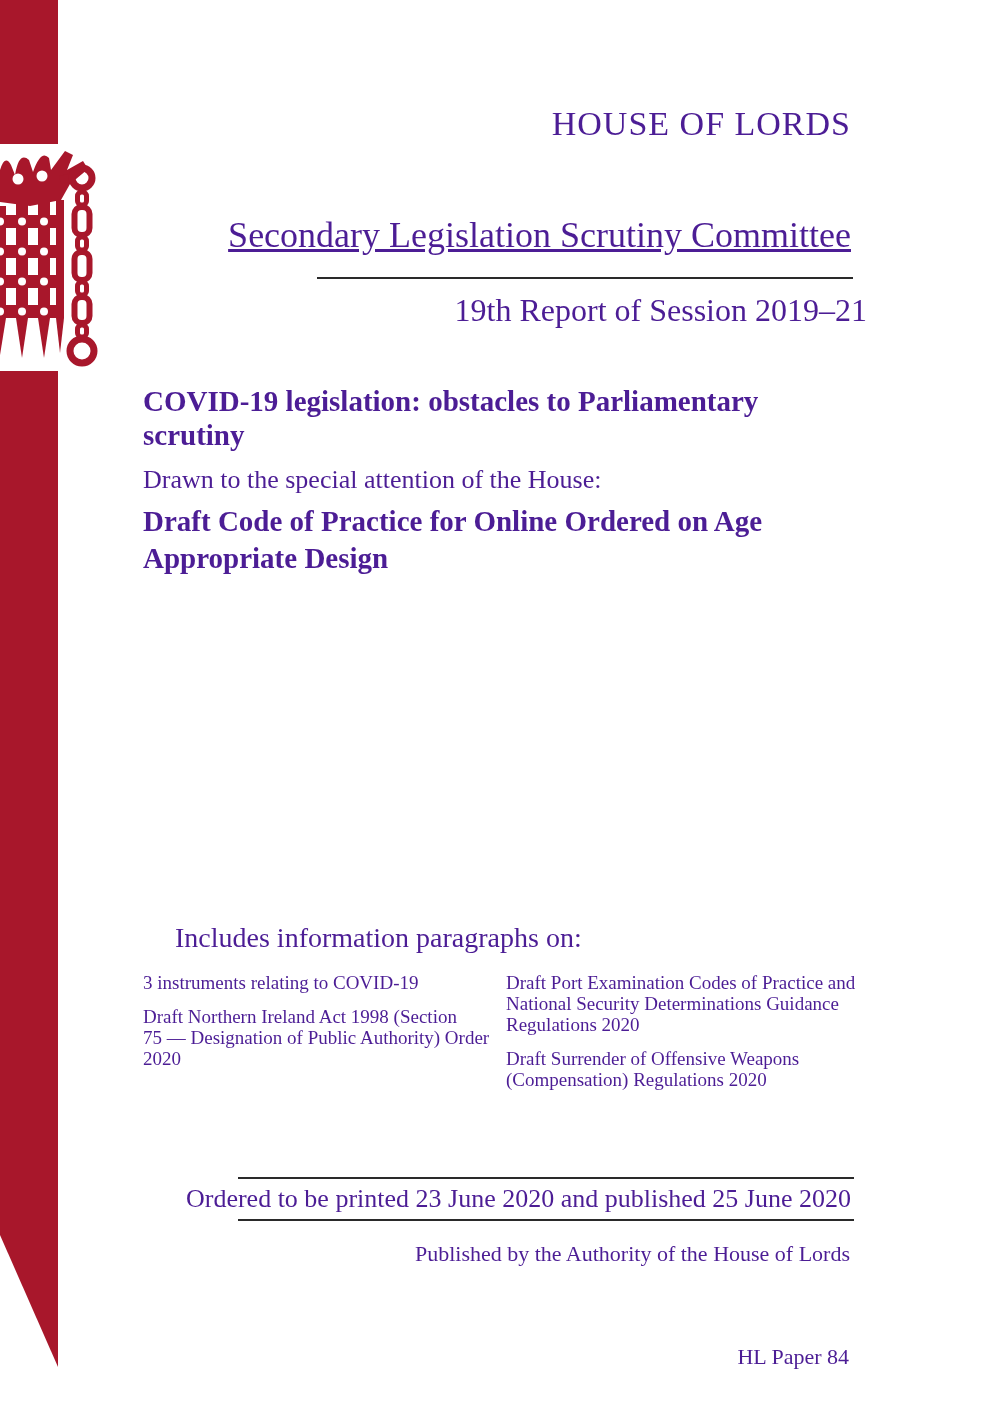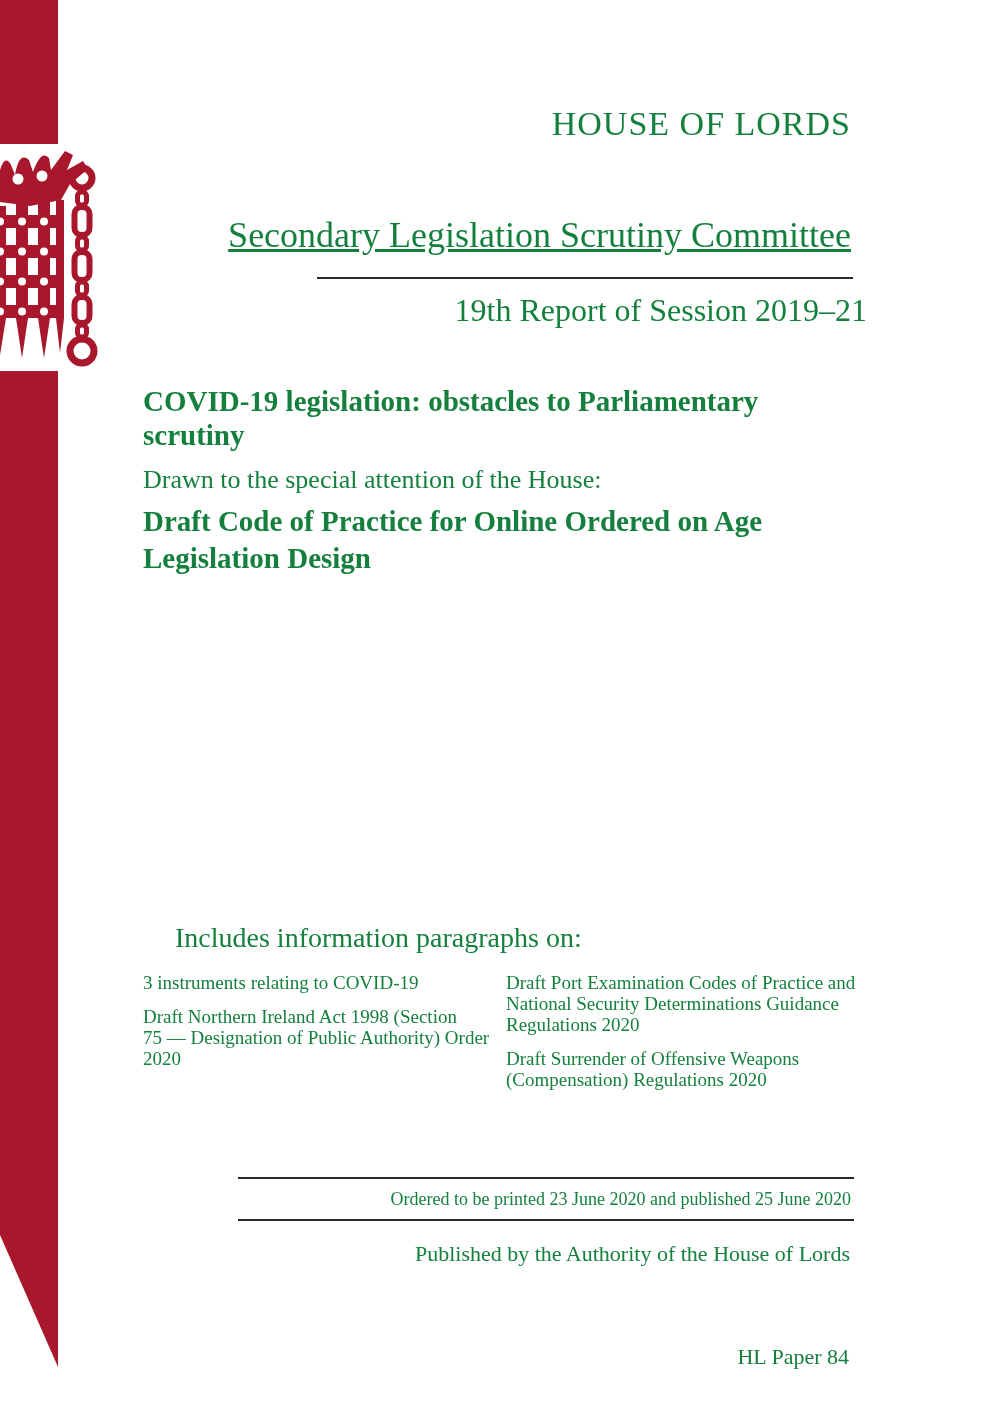--- a/index.html
+++ b/index.html
@@ -3,21 +3,21 @@
 <meta charset="utf-8">
 <style>
   html, body { margin: 0; padding: 0; background: #ffffff; }
   .page {
     position: relative;
     width: 991px;
     height: 1401px;
     background: #ffffff;
     overflow: hidden;
     font-family: "Liberation Serif", "DejaVu Serif", serif;
-    color: #15803d;
+    color: #4c1d95;
   }
   .abs { position: absolute; }
   .right-aligned { text-align: right; white-space: nowrap; }
 
   
   .banner-top    { left: 0; top: 0;    width: 58px; height: 144px; background: var(--red); }
   .banner-main   { left: 0; top: 371px; width: 58px; height: 864px; background: var(--red); }
   .banner-taper  { left: 0; top: 1235px; width: 58px; height: 132px; background: var(--red);
                    clip-path: polygon(0 0, 100% 0, 100% 100%); }
   .logo-box      { left: 0; top: 148px; width: 100px; height: 230px; }
@@ -35,21 +35,21 @@
   .includes-heading { top: 922px; left: 143px; font-size: 28px; margin-left: 32px; }
 
   .info-col { top: 960px; font-size: 19px; line-height: 21px; }
   .info-col-left  { left: 143px; width: 352px; }
   .info-col-right { left: 506px; width: 360px; }
   .info-item { margin: 12px 0 13px 0; }
   .info-item .line { display: block; }
 
   
   .footer-rule-top    { top: 1177px; left: 238px; width: 616px; height: 2px; background: #2a2a2a; }
-  .ordered-line       { top: 1184px; right: 140px; font-size: 18px; line-height: 30px; }
+  .ordered-line       { top: 1184px; right: 140px; font-size: 26px; line-height: 30px; }
   .footer-rule-bottom { top: 1219px; left: 238px; width: 616px; height: 2px; background: #2a2a2a; }
   .published-line     { top: 1241px; right: 141px; font-size: 22px; }
   .paper-number       { top: 1344px; right: 142px; font-size: 22px; }
 </style>
 </head>
 <body>
 
 <div class="page" style="--red:#A8172B;">
 
   <div class="abs banner-top"></div>
@@ -113,21 +113,21 @@
   <div class="abs title-rule"></div>
   <div class="abs right-aligned report-line">19th Report of Session 2019–21</div>
 
   <div class="abs covid-heading">
     <span class="line" style="display:block">COVID-19 legislation: obstacles to Parliamentary</span>
     <span class="line" style="display:block">scrutiny</span>
   </div>
   <div class="abs drawn-line">Drawn to the special attention of the House:</div>
   <div class="abs draft-heading">
     <span class="line" style="display:block">Draft Code of Practice for Online Ordered on Age</span>
-    <span class="line" style="display:block">Legislation Design</span>
+    <span class="line" style="display:block">Appropriate Design</span>
   </div>
 
   <div class="abs includes-heading">Includes information paragraphs on:</div>
 
   <div class="abs info-col info-col-left">
     <p class="info-item">
       <span class="line">3 instruments relating to COVID-19</span>
     </p>
     <p class="info-item">
       <span class="line">Draft Northern Ireland Act 1998 (Section</span>

